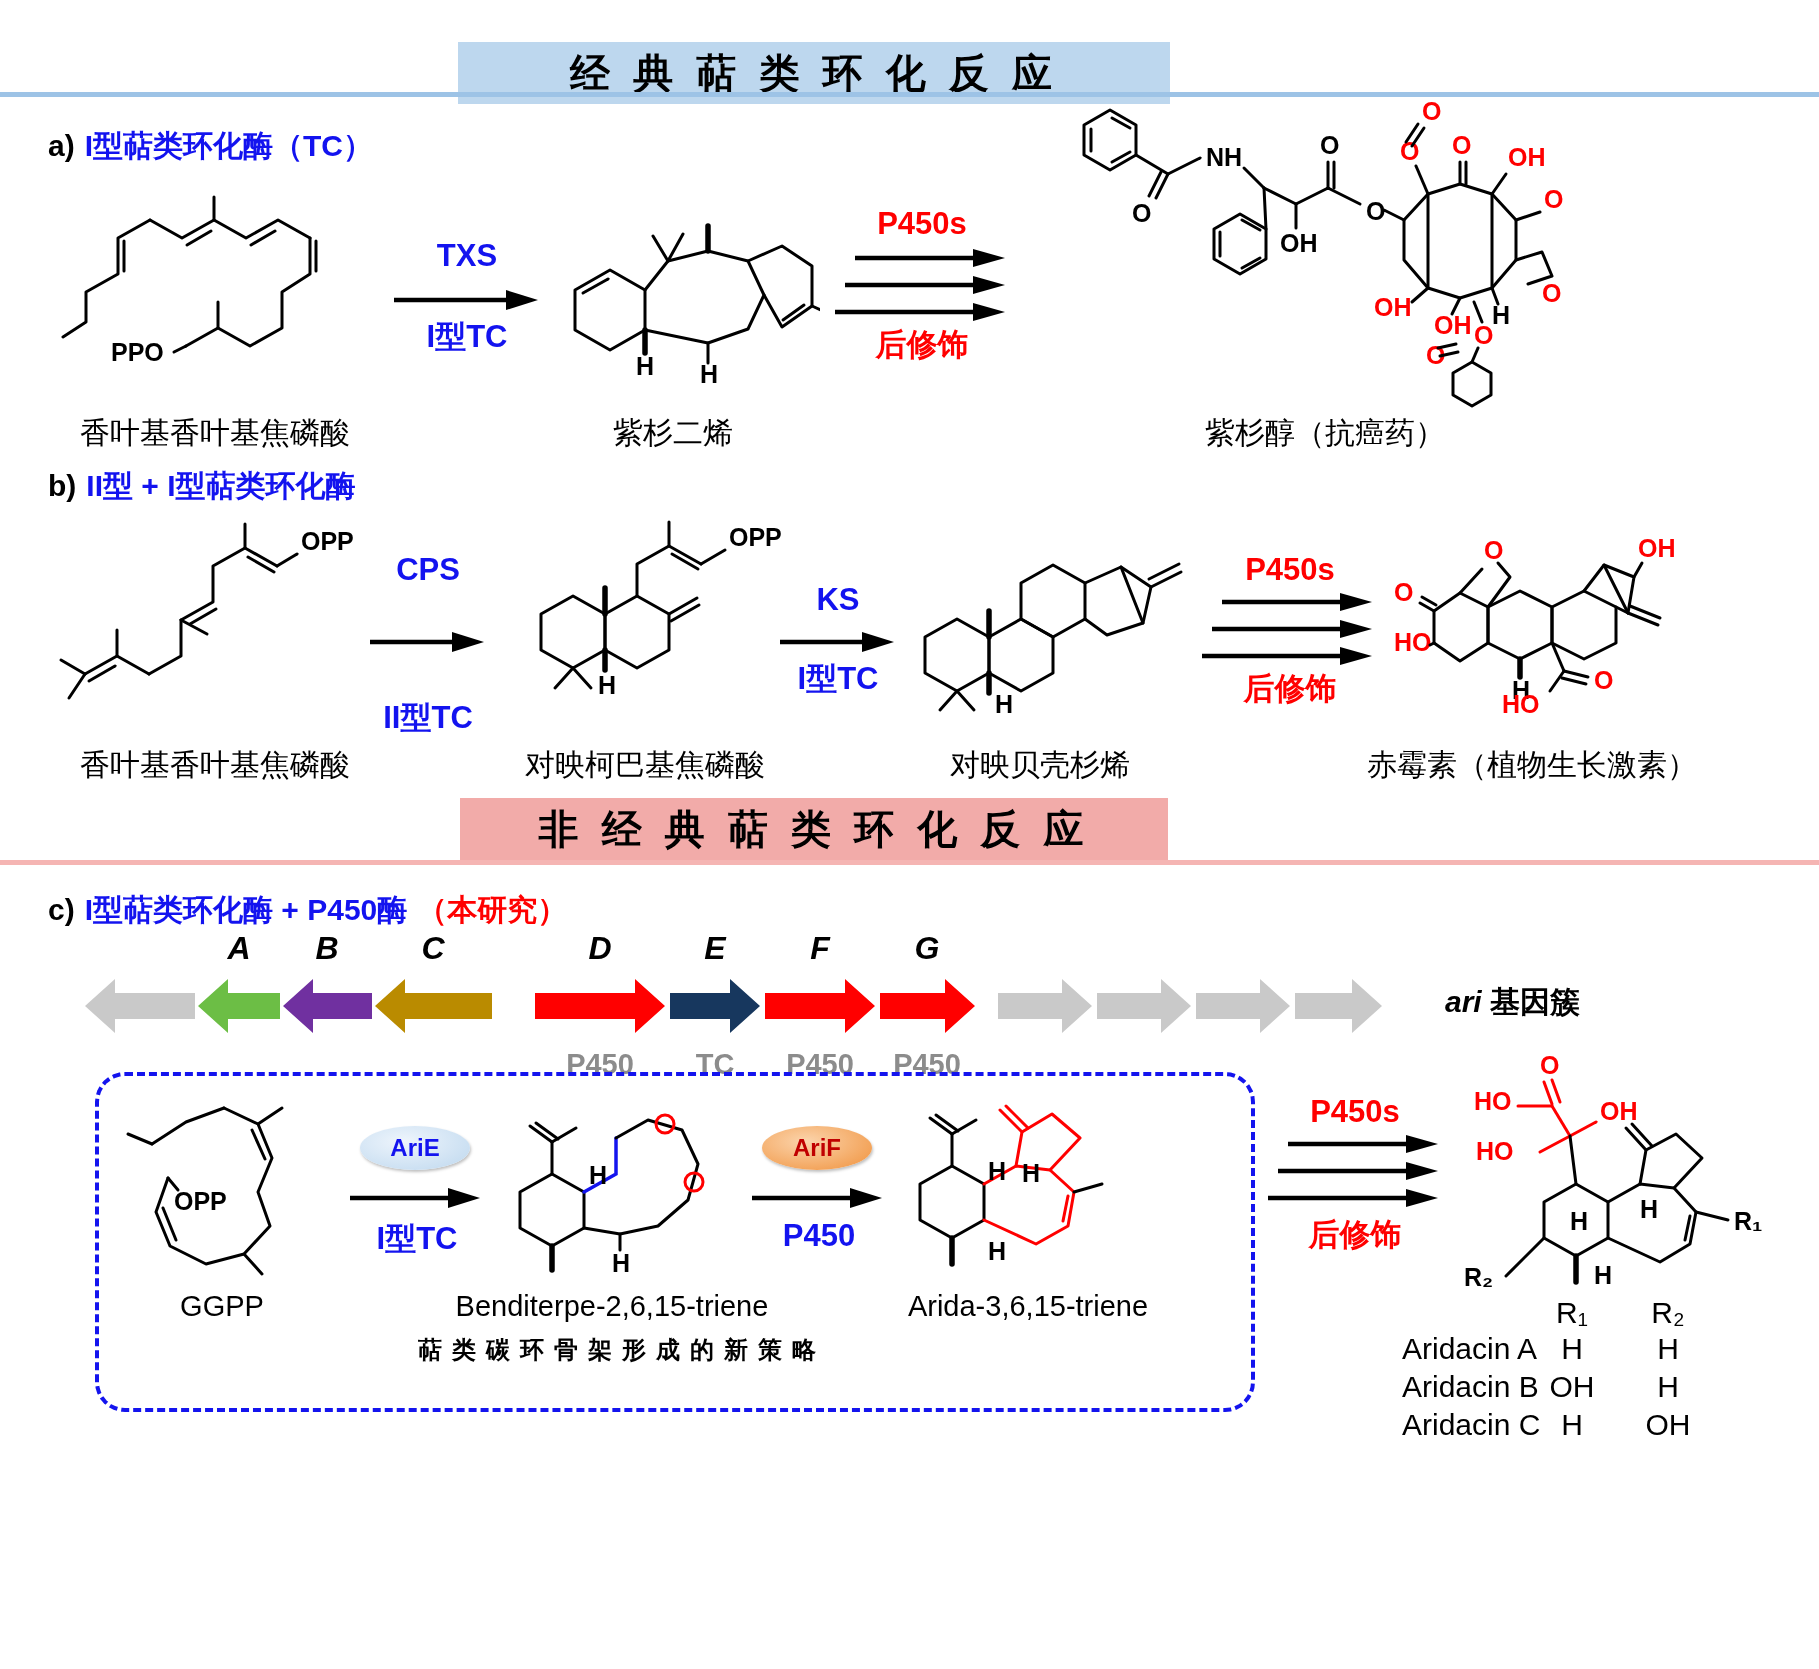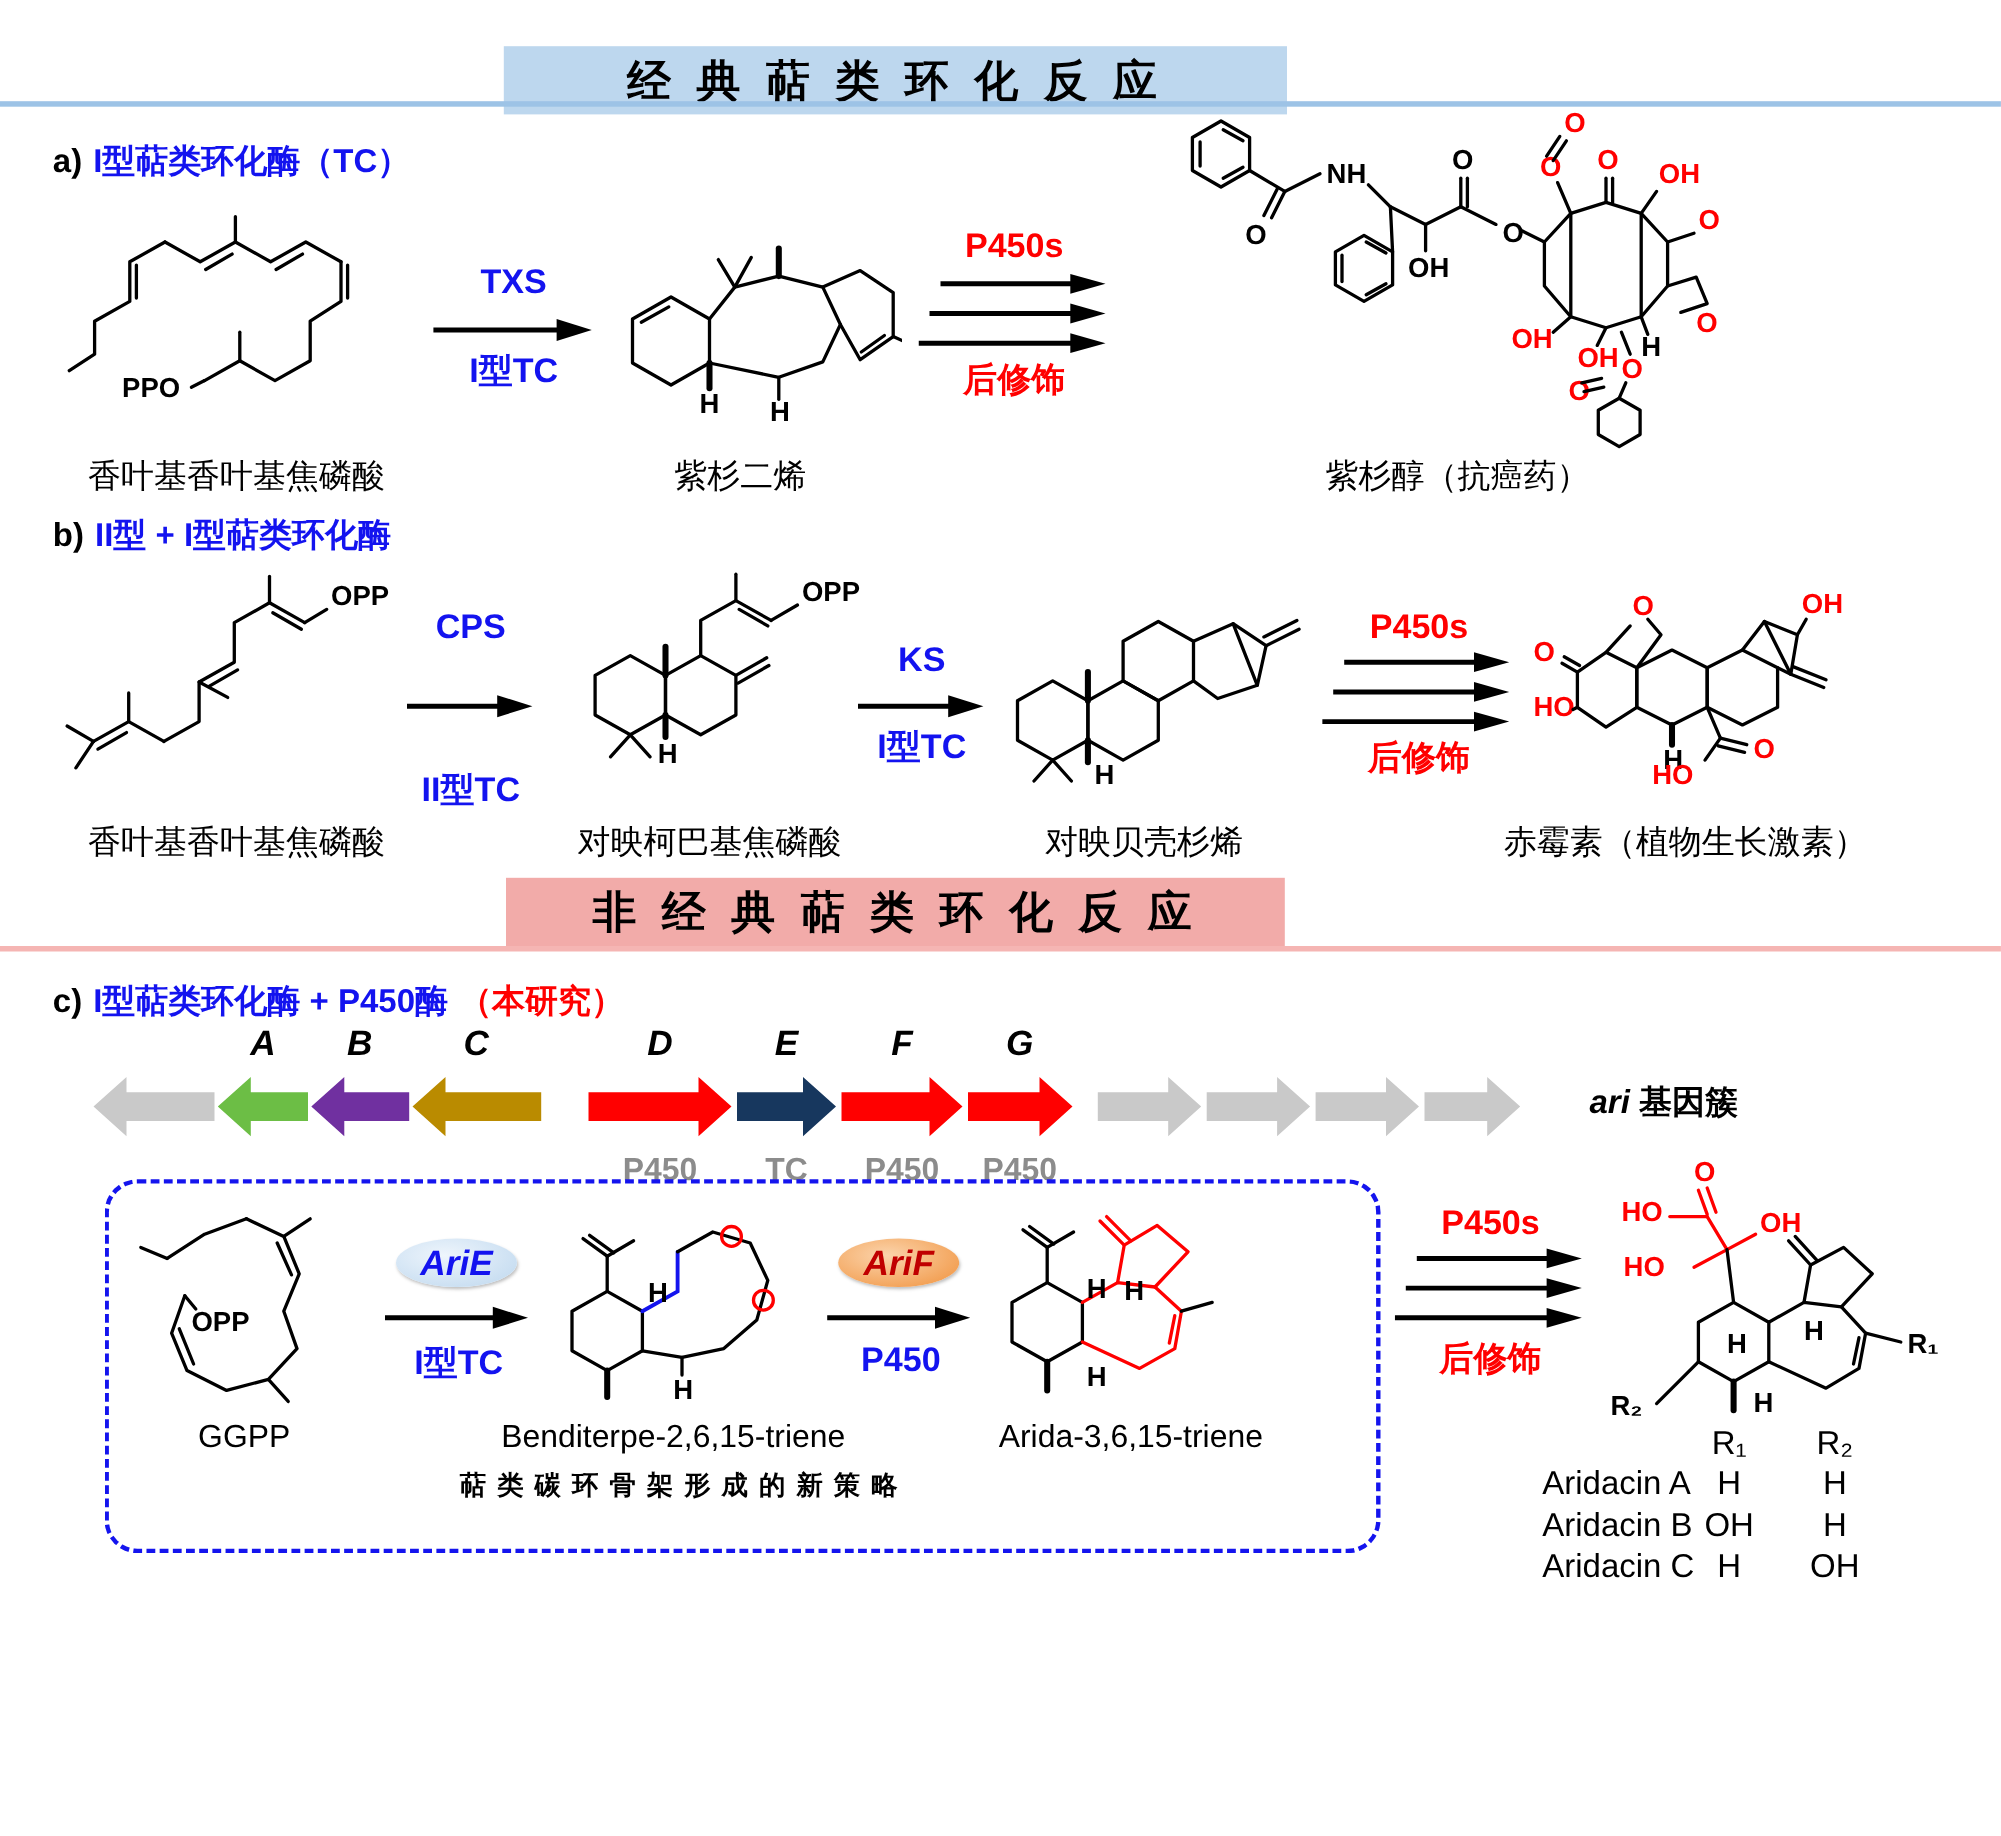--- a/index.html
+++ b/index.html
@@ -23,21 +23,21 @@
   .rxn line{stroke:#000;stroke-width:4.5;}
   .rxn polygon{fill:#000;stroke:none;}
   .chem .bk{stroke:#000;stroke-width:3;fill:none;stroke-linecap:round;stroke-linejoin:round;}
   .chem .bk5{stroke:#000;stroke-width:5.5;fill:none;stroke-linecap:round;}
   .chem .rd{stroke:#FF0000;stroke-width:3;fill:none;stroke-linecap:round;stroke-linejoin:round;}
   .chem .bl{stroke:#1414EE;stroke-width:3.5;fill:none;stroke-linecap:round;}
   .chem text{font-family:"Liberation Sans","DejaVu Sans",sans-serif;font-size:25px;font-weight:600;fill:#000;}
   .chem text.r{fill:#FF0000;}
   .gene-letter{font-size:32px;font-weight:bold;font-style:italic;}
   .gene-sub{font-size:29px;font-weight:bold;color:#8C8C8C;}
-  .pill{position:absolute;width:110px;height:44px;border-radius:50%;display:flex;align-items:center;justify-content:center;font-size:32px;font-weight:bold;font-style:italic;}
+  .pill{position:absolute;width:110px;height:44px;border-radius:50%;display:flex;align-items:center;justify-content:center;font-size:24px;font-weight:bold;}
   .pill-e{background:radial-gradient(ellipse at 40% 35%,#EEF5FC,#BDD7EE);color:#1313EF;box-shadow:1px 2px 3px rgba(0,0,0,.25);}
   .pill-f{background:radial-gradient(ellipse at 40% 35%,#FBD4AC,#F0913B);color:#C00000;box-shadow:1px 2px 3px rgba(0,0,0,.25);}
   .dashedbox{position:absolute;border:4px dashed #1414EE;border-radius:30px;}
   .strategy{font-size:24px;font-weight:bold;letter-spacing:10px;white-space:nowrap;}
   .tbl{font-size:30px;white-space:nowrap;}
   .ital{font-style:italic;}
 </style>
 </head>
 <body>
 

